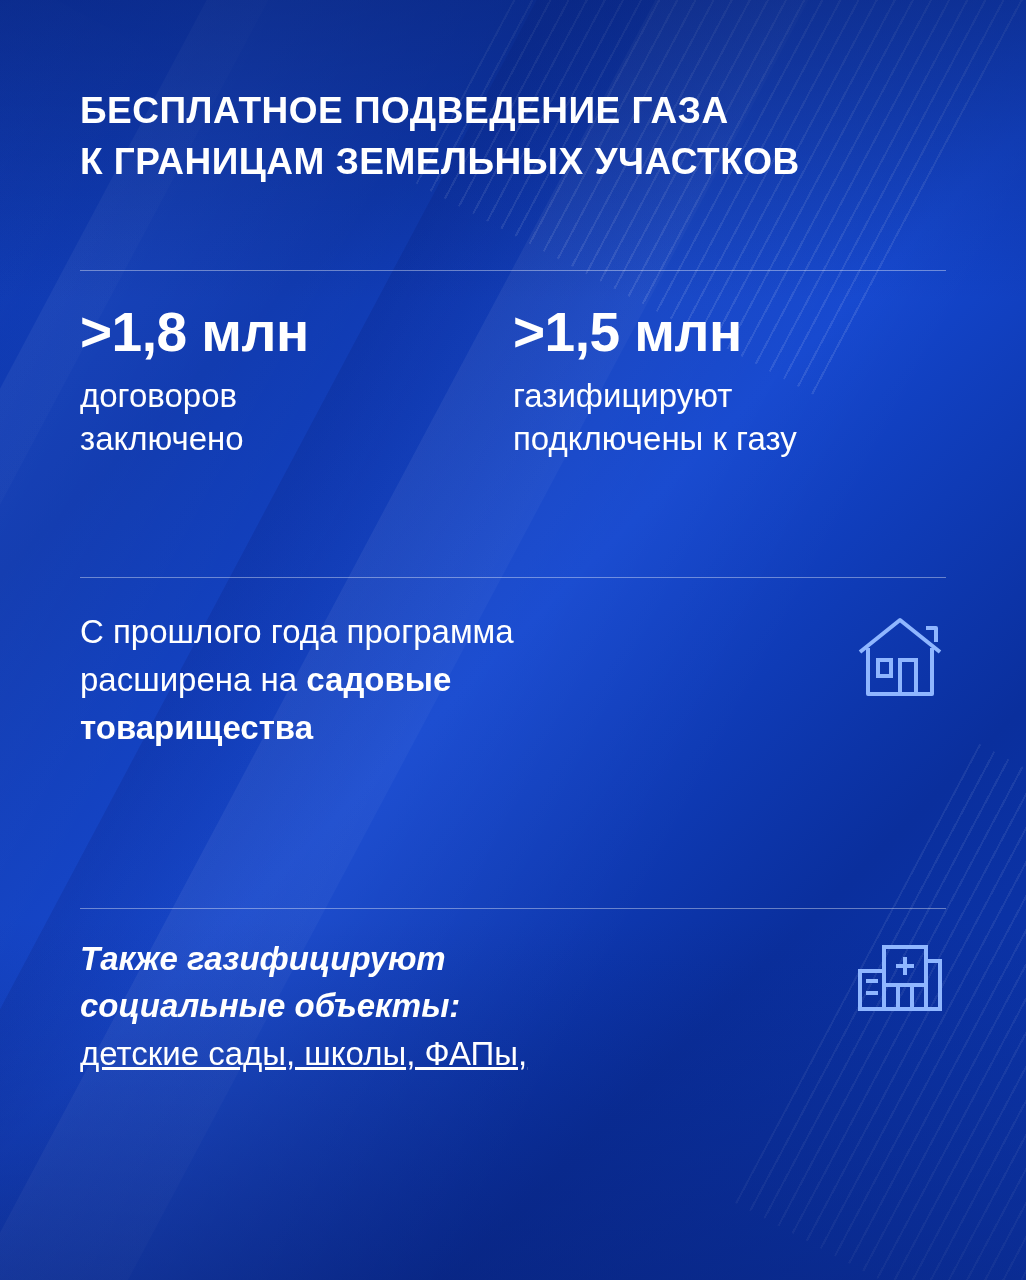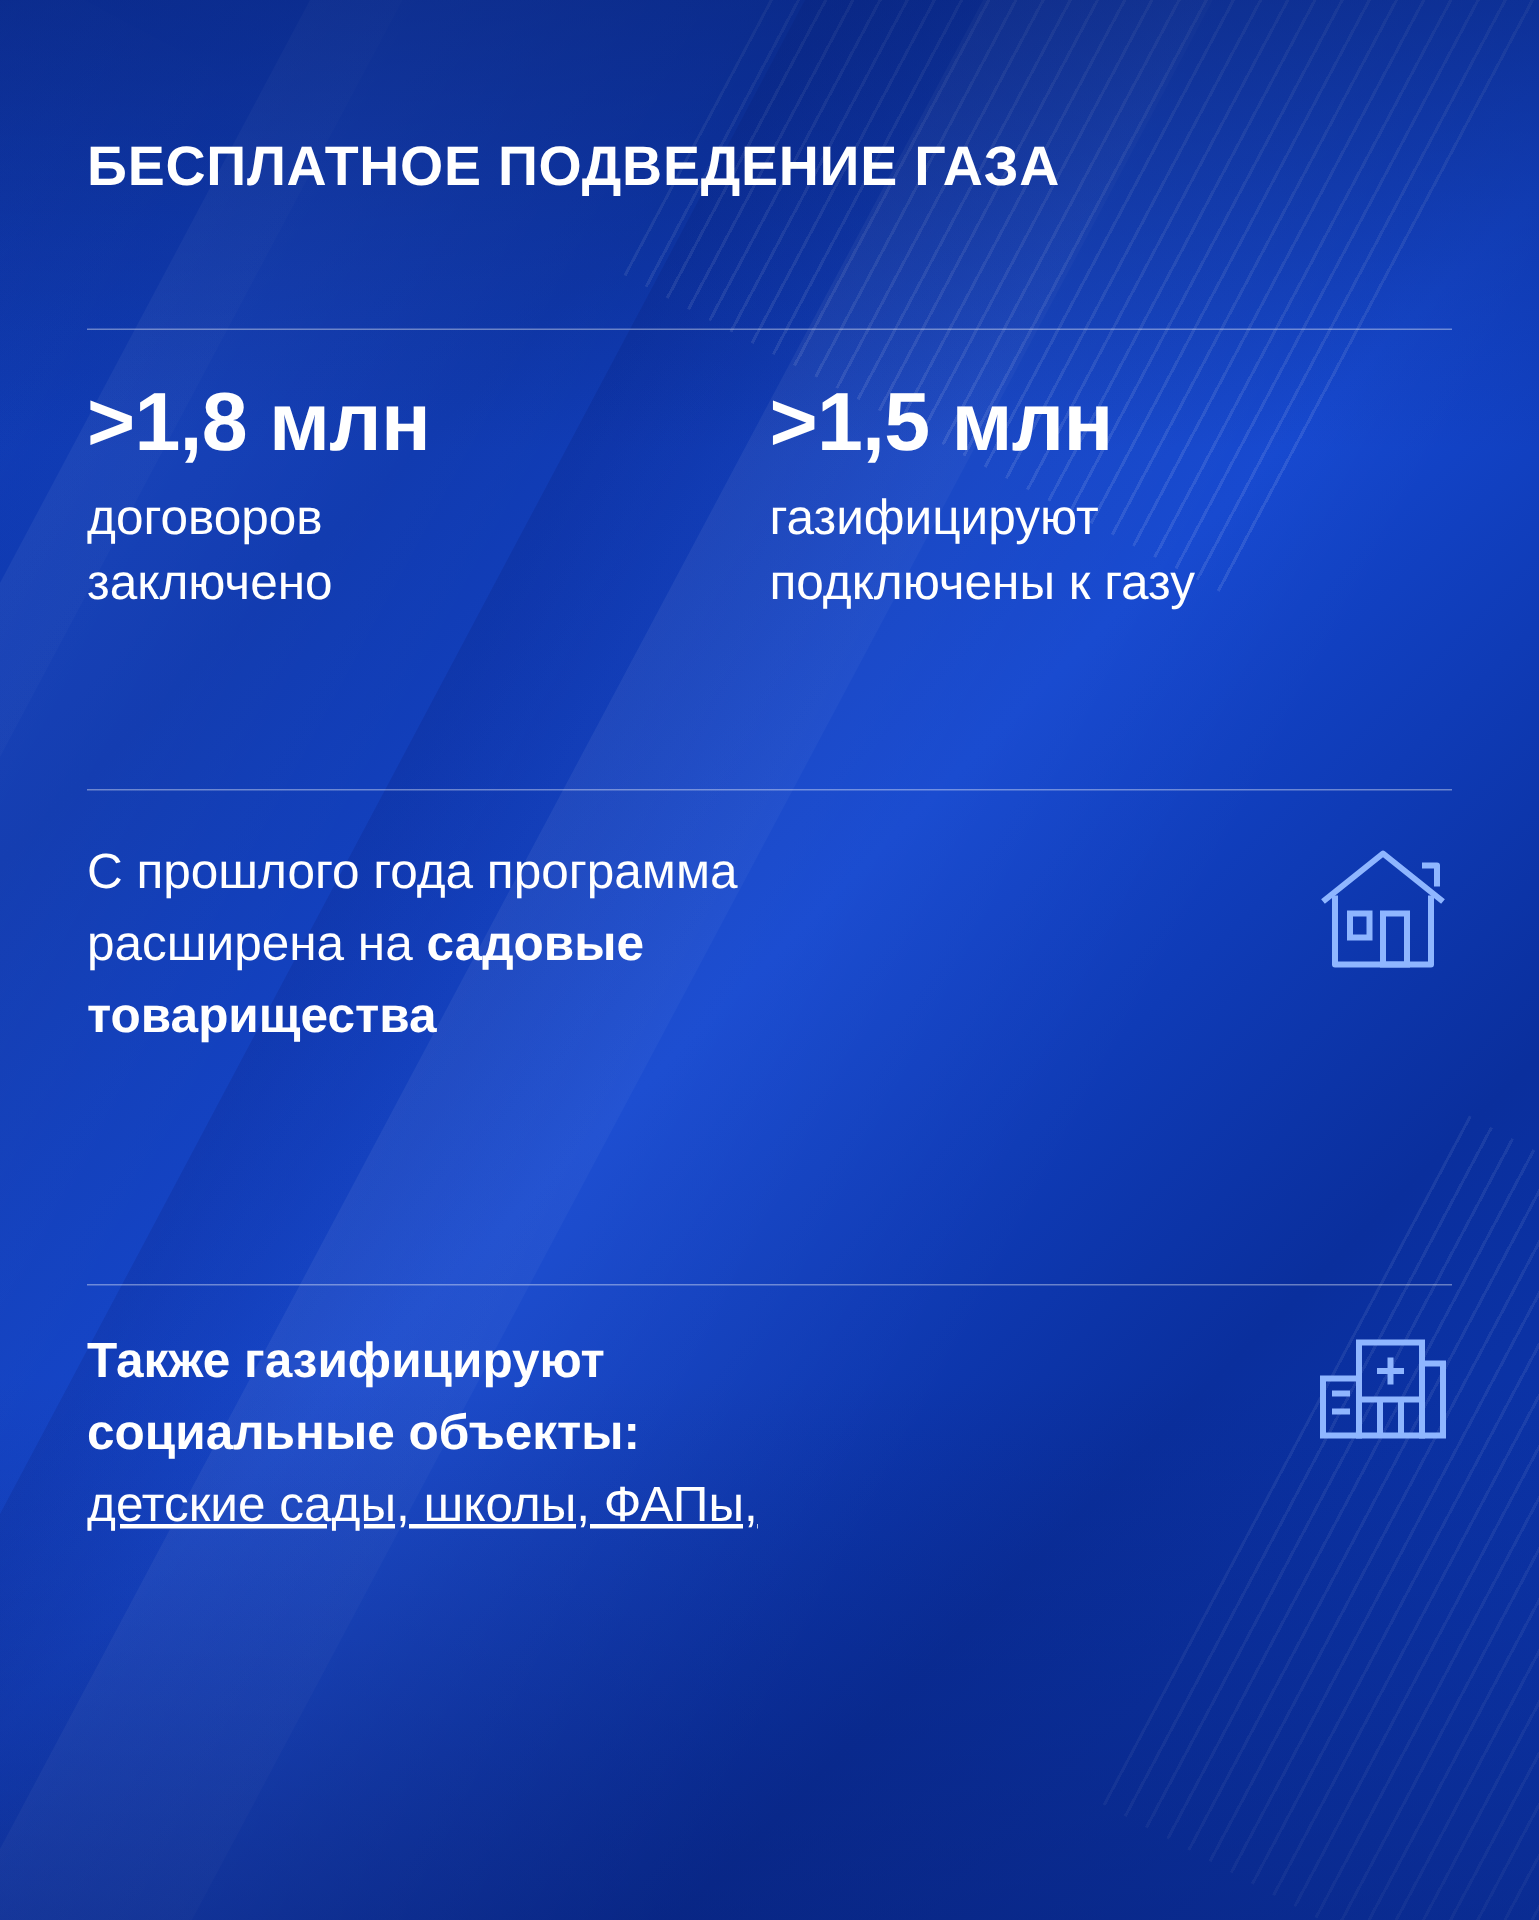--- a/index.html
+++ b/index.html
@@ -77,21 +77,21 @@
   .glowbottom {
     position: absolute;
     left: 0; bottom: 0; width: 1026px; height: 360px;
     background: linear-gradient(0deg, rgba(7,28,105,0.45), rgba(7,28,105,0.0));
     pointer-events: none;
   }
 
   .content {
     position: relative;
     z-index: 5;
-    padding: 0 58px;
+    padding: 0 80px;
   }
 
   .title {
     padding-top: 60px;
     font-size: 37px;
     font-weight: bold;
     letter-spacing: 0.5px;
     line-height: 1.38;
     text-transform: uppercase;
     max-width: 850px;
@@ -149,20 +149,21 @@
     padding-top: 26px;
   }
   .social-text {
     font-size: 33px;
     line-height: 1.45;
     max-width: 660px;
   }
   .social-head {
     font-weight: bold;
     display: block;
+    font-style: italic;
   }
   .social-list { display: block; text-decoration: underline; }
 
   .icon-wrap {
     width: 110px;
     flex: 0 0 110px;
     display: flex;
     justify-content: flex-end;
     margin-top: 6px;
   }
@@ -180,20 +181,21 @@
   <div class="band b5"></div>
   <div class="hatch"></div>
   <div class="hatch2"></div>
   <div class="glowtop"></div>
   <div class="glowbottom"></div>
 
   <div class="content">
 
     <h1 class="title">
       <span class="line">БЕСПЛАТНОЕ ПОДВЕДЕНИЕ ГАЗА</span>
+      <span class="line">К ГРАНИЦАМ ЗЕМЕЛЬНЫХ УЧАСТКОВ</span>
     </h1>
 
     <div class="section stats-section">
       <div class="divider"></div>
       <div class="stats-row">
 
         <div class="stat">
           <div class="stat-value">&gt;1,8 млн</div>
           <div class="stat-label">
             <span class="l">договоров</span>

